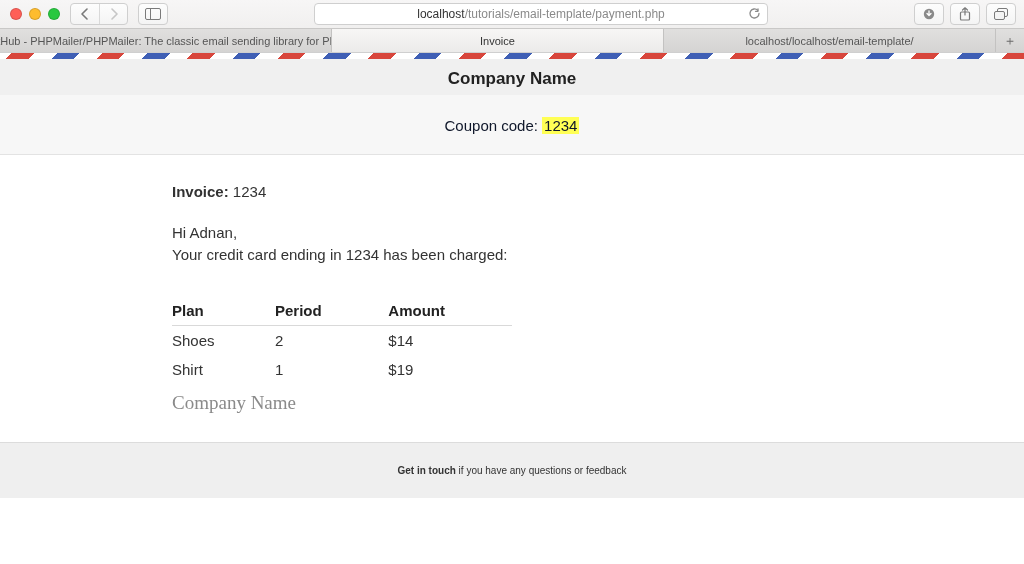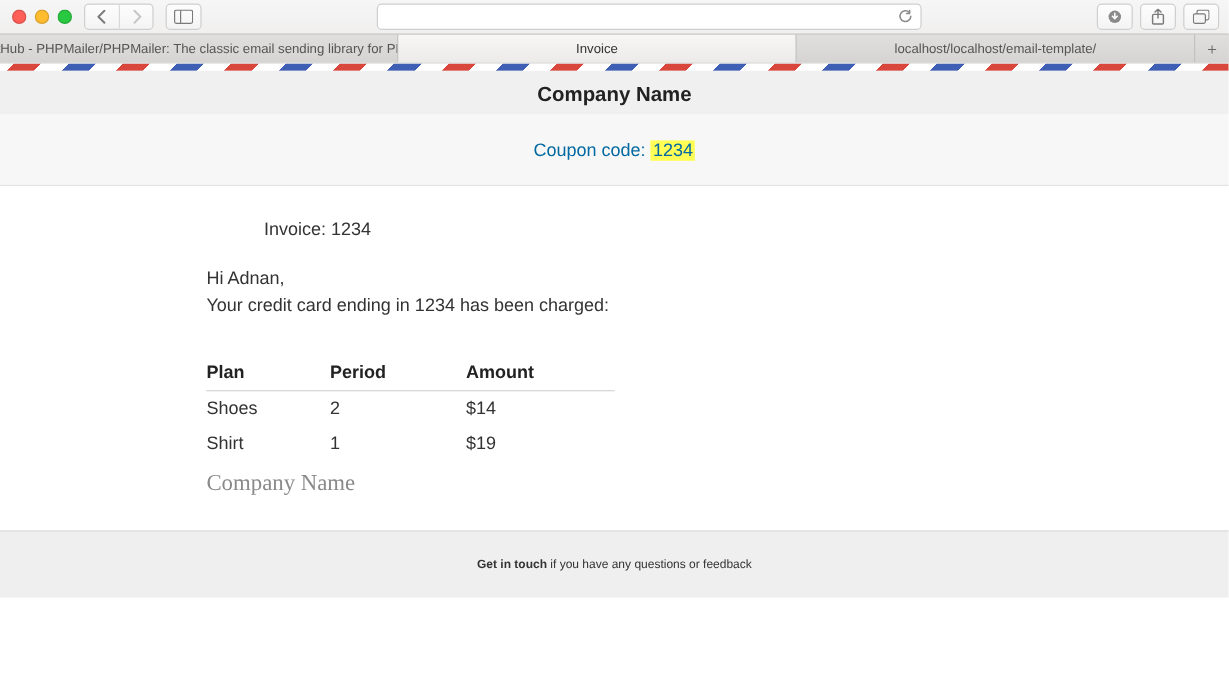--- a/index.html
+++ b/index.html
@@ -136,38 +136,38 @@
     font-weight:700;
     font-size:17px;
     color:#222;
   }
 
   .coupon-band {
     background:#f7f7f7;
     padding: 22px 0 20px;
     text-align:center;
     font-size:15px;
-    color:#0369a1;
+    color:#0f172a;
     border-bottom:1px solid #e3e3e3;
   }
   .coupon-code { background:#ffff55; padding:0 2px; }
 
   .body-wrap {
     width: 680px;
     max-width: 680px;
     margin: 0 auto;
     padding: 28px 0 0;
   }
   .left-col {
     margin-left: 0px;
     padding-left: 0px;
   }
 
   .invoice-line { font-size:15px; margin-bottom:22px; }
-  .invoice-line b { font-weight:400;margin-left:48px; }
+  .invoice-line b { font-weight:700; }
 
   .greeting { font-size:15px; line-height:1.45; margin-bottom:30px; }
 
   table.items {
     border-collapse:collapse;
     width: 340px;
     font-size:15px;
   }
   table.items th {
     text-align:left;
@@ -238,20 +238,23 @@
     </div>
 
     <div class="sidebar-btn">
       <svg width="16" height="12" viewBox="0 0 16 12">
         <rect x="0.5" y="0.5" width="15" height="11" rx="1.5" fill="none" stroke="currentColor"></rect>
         <line x1="5.5" y1="0.5" x2="5.5" y2="11.5" stroke="currentColor"></line>
       </svg>
     </div>
 
     <div class="address-bar">
+      <span>
+        <span class="host">localhost</span><span style="color:#8a8a8a;">/tutorials/email-template/payment.php</span>
+      </span>
       <span class="refresh">
         <svg width="13" height="13" viewBox="0 0 13 13">
           <path d="M11 6.5a4.5 4.5 0 1 1-1.3-3.2" fill="none" stroke="currentColor" stroke-width="1.3" stroke-linecap="round"></path>
           <path d="M10 1.8v2.5H7.5" fill="none" stroke="currentColor" stroke-width="1.3" stroke-linecap="round" stroke-linejoin="round"></path>
         </svg>
       </span>
     </div>
 
     <div class="right-tools">
       <div class="tool-btn">

